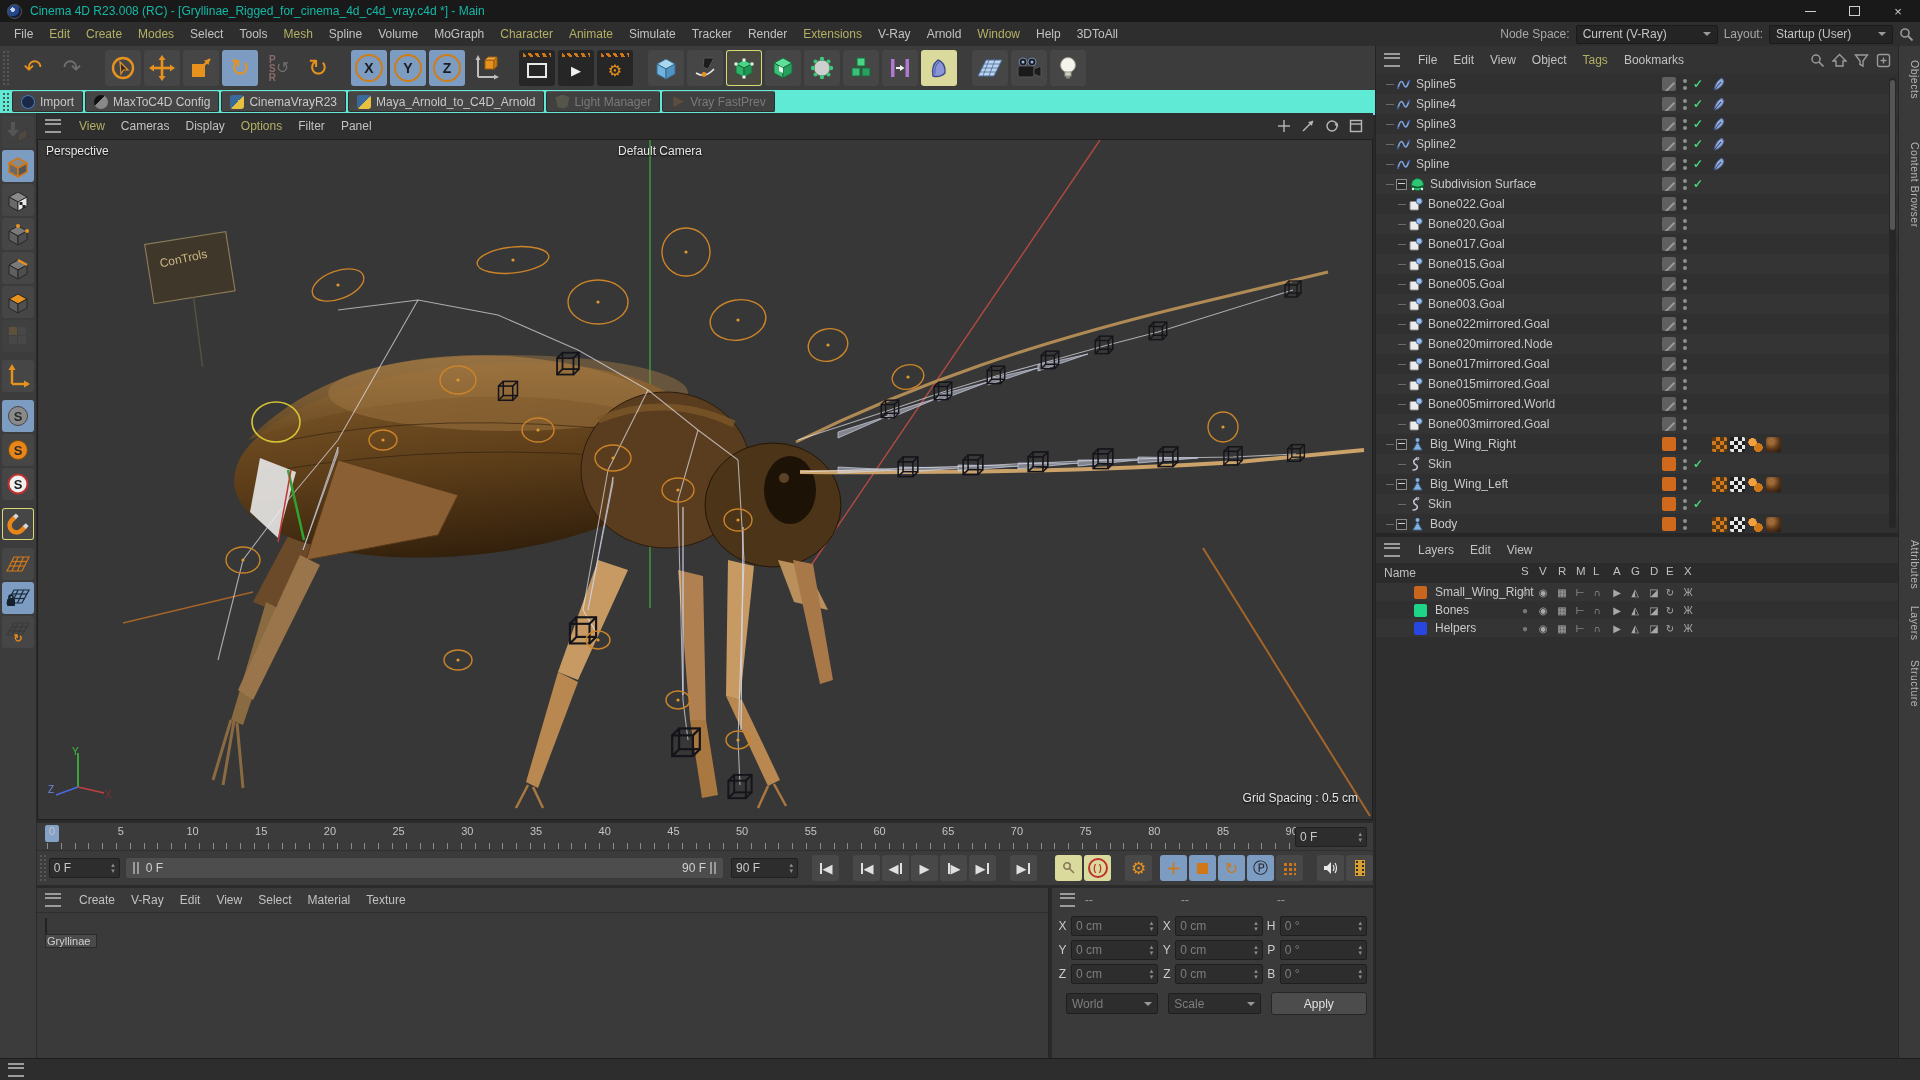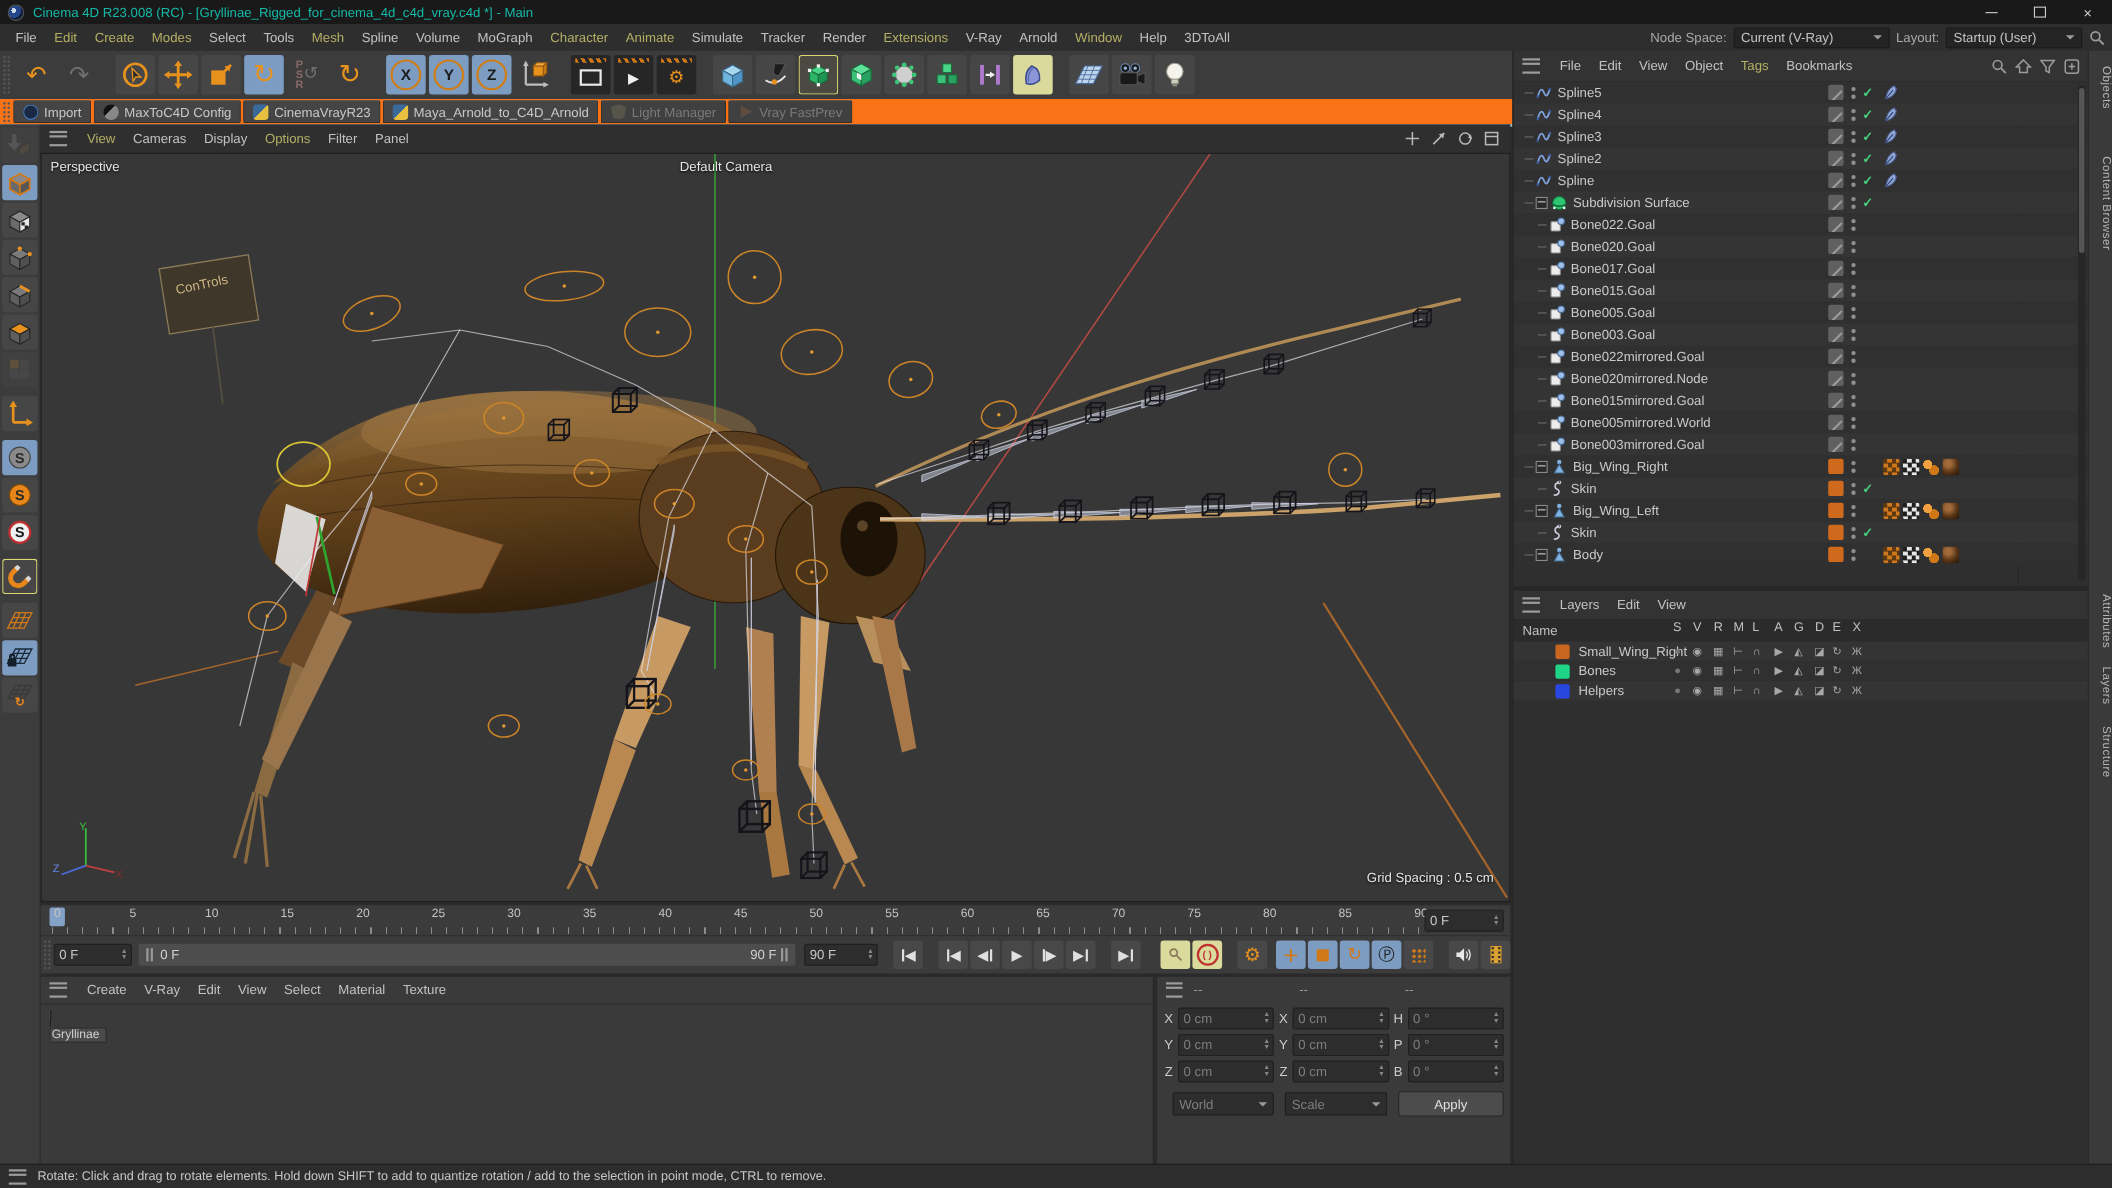--- a/index.html
+++ b/index.html
@@ -42,21 +42,21 @@
   .tb-btn.yellowbg{background:#d9da9b;}
   .tb-btn.dark{background:#262626;}
   .tb-gap{width:9px;flex:none;}
   .glyph-orange{color:#e8921e;font-size:22px;line-height:1;}
   .glyph-gray{color:#6f6f6f;font-size:22px;line-height:1;}
   .xyz-circle{width:24px;height:24px;border:2.5px solid #cf7d16;border-radius:50%;display:flex;
     align-items:center;justify-content:center;color:#1c1c1c;font-weight:bold;font-size:14px;background:transparent;}
   .clap{position:absolute;top:3px;left:4px;right:4px;height:4px;
     background:repeating-linear-gradient(60deg,#d07818 0 3px,#262626 3px 6px);}
   
-  #pluginbar{left:0;top:90px;width:1375px;height:23px;background:#f97316;border-bottom:2px solid #7dd3fc;
+  #pluginbar{left:0;top:90px;width:1375px;height:23px;background:#5eead4;border-bottom:2px solid #7dd3fc;
     display:flex;align-items:center;}
   .plug-item{display:flex;align-items:center;gap:5px;height:19px;margin-right:2px;padding:0 8px;
     background:#454545;border:1px solid #2e2e2e;border-top-color:#555;border-radius:2px;}
   .plug-item.disabled{color:#7a7a7a;background:#404040;}
   .plug-item .plabel{font-size:12px;}
   .picon{width:14px;height:14px;border-radius:3px;display:inline-block;flex:none;}
   
   #leftrail{left:0;top:113px;width:37px;height:945px;background:#3c3c3c;border-right:1px solid #2a2a2a;
     display:flex;flex-direction:column;align-items:center;padding-top:2px;box-sizing:border-box;}
   .rail-btn{width:32px;height:32px;border-radius:3px;margin:1px 0;display:flex;align-items:center;
@@ -1339,20 +1339,38 @@
           </span>
           <span class="om-name">Bone020mirrored.Node</span>
           <span class="om-ctrl" style="left: 286px;">
             <span class="chip gray"></span>
             <span class="dots">
               <i></i>
               <i></i>
             </span>
           </span>
         </div>
+        <div class="om-row base">
+          <span style="width: 22px; flex: 0 0 auto;"></span>
+          <span class="tree-dash"></span>
+          <span style="width: 15px; height: 15px; flex: 0 0 auto; display: flex;">
+            <svg width="15" height="15" viewBox="0 0 15 15">
+              <rect x="2" y="4.5" width="8.5" height="8.5" rx="1" fill="#ececec" stroke="#8a8a8a"></rect>
+              <circle cx="11.2" cy="4.2" r="3" fill="#9cc0ea" stroke="#4a6a9a"></circle>
+            </svg>
+          </span>
+          <span class="om-name">Bone017mirrored.Goal</span>
+          <span class="om-ctrl" style="left: 286px;">
+            <span class="chip gray"></span>
+            <span class="dots">
+              <i></i>
+              <i></i>
+            </span>
+          </span>
+        </div>
         <div class="om-row alt">
           <span style="width: 22px; flex: 0 0 auto;"></span>
           <span class="tree-dash"></span>
           <span style="width: 15px; height: 15px; flex: 0 0 auto; display: flex;">
             <svg width="15" height="15" viewBox="0 0 15 15">
               <rect x="2" y="4.5" width="8.5" height="8.5" rx="1" fill="#ececec" stroke="#8a8a8a"></rect>
               <circle cx="11.2" cy="4.2" r="3" fill="#9cc0ea" stroke="#4a6a9a"></circle>
             </svg>
           </span>
           <span class="om-name">Bone015mirrored.Goal</span>
@@ -1590,16 +1608,15 @@
   <div id="tabstrip" class="abs">
       <span class="vtab" style="top: 14px;">Objects</span>
       <span class="vtab" style="top: 96px;">Content Browser</span>
       <span class="vtab" style="top: 494px;">Attributes</span>
       <span class="vtab" style="top: 560px;">Layers</span>
       <span class="vtab" style="top: 614px;">Structure</span>
     </div>
 
   <div id="statusbar" class="abs">
     <span class="burger"></span>
-    <span id="status-text">Rotate: Click and drag to rotate elements. Hold down SHIFT to add to quantize rotation / add to the selection in point mode, CTRL to remove.</span>
   </div>
 
 </div>
 
 </body></html>

